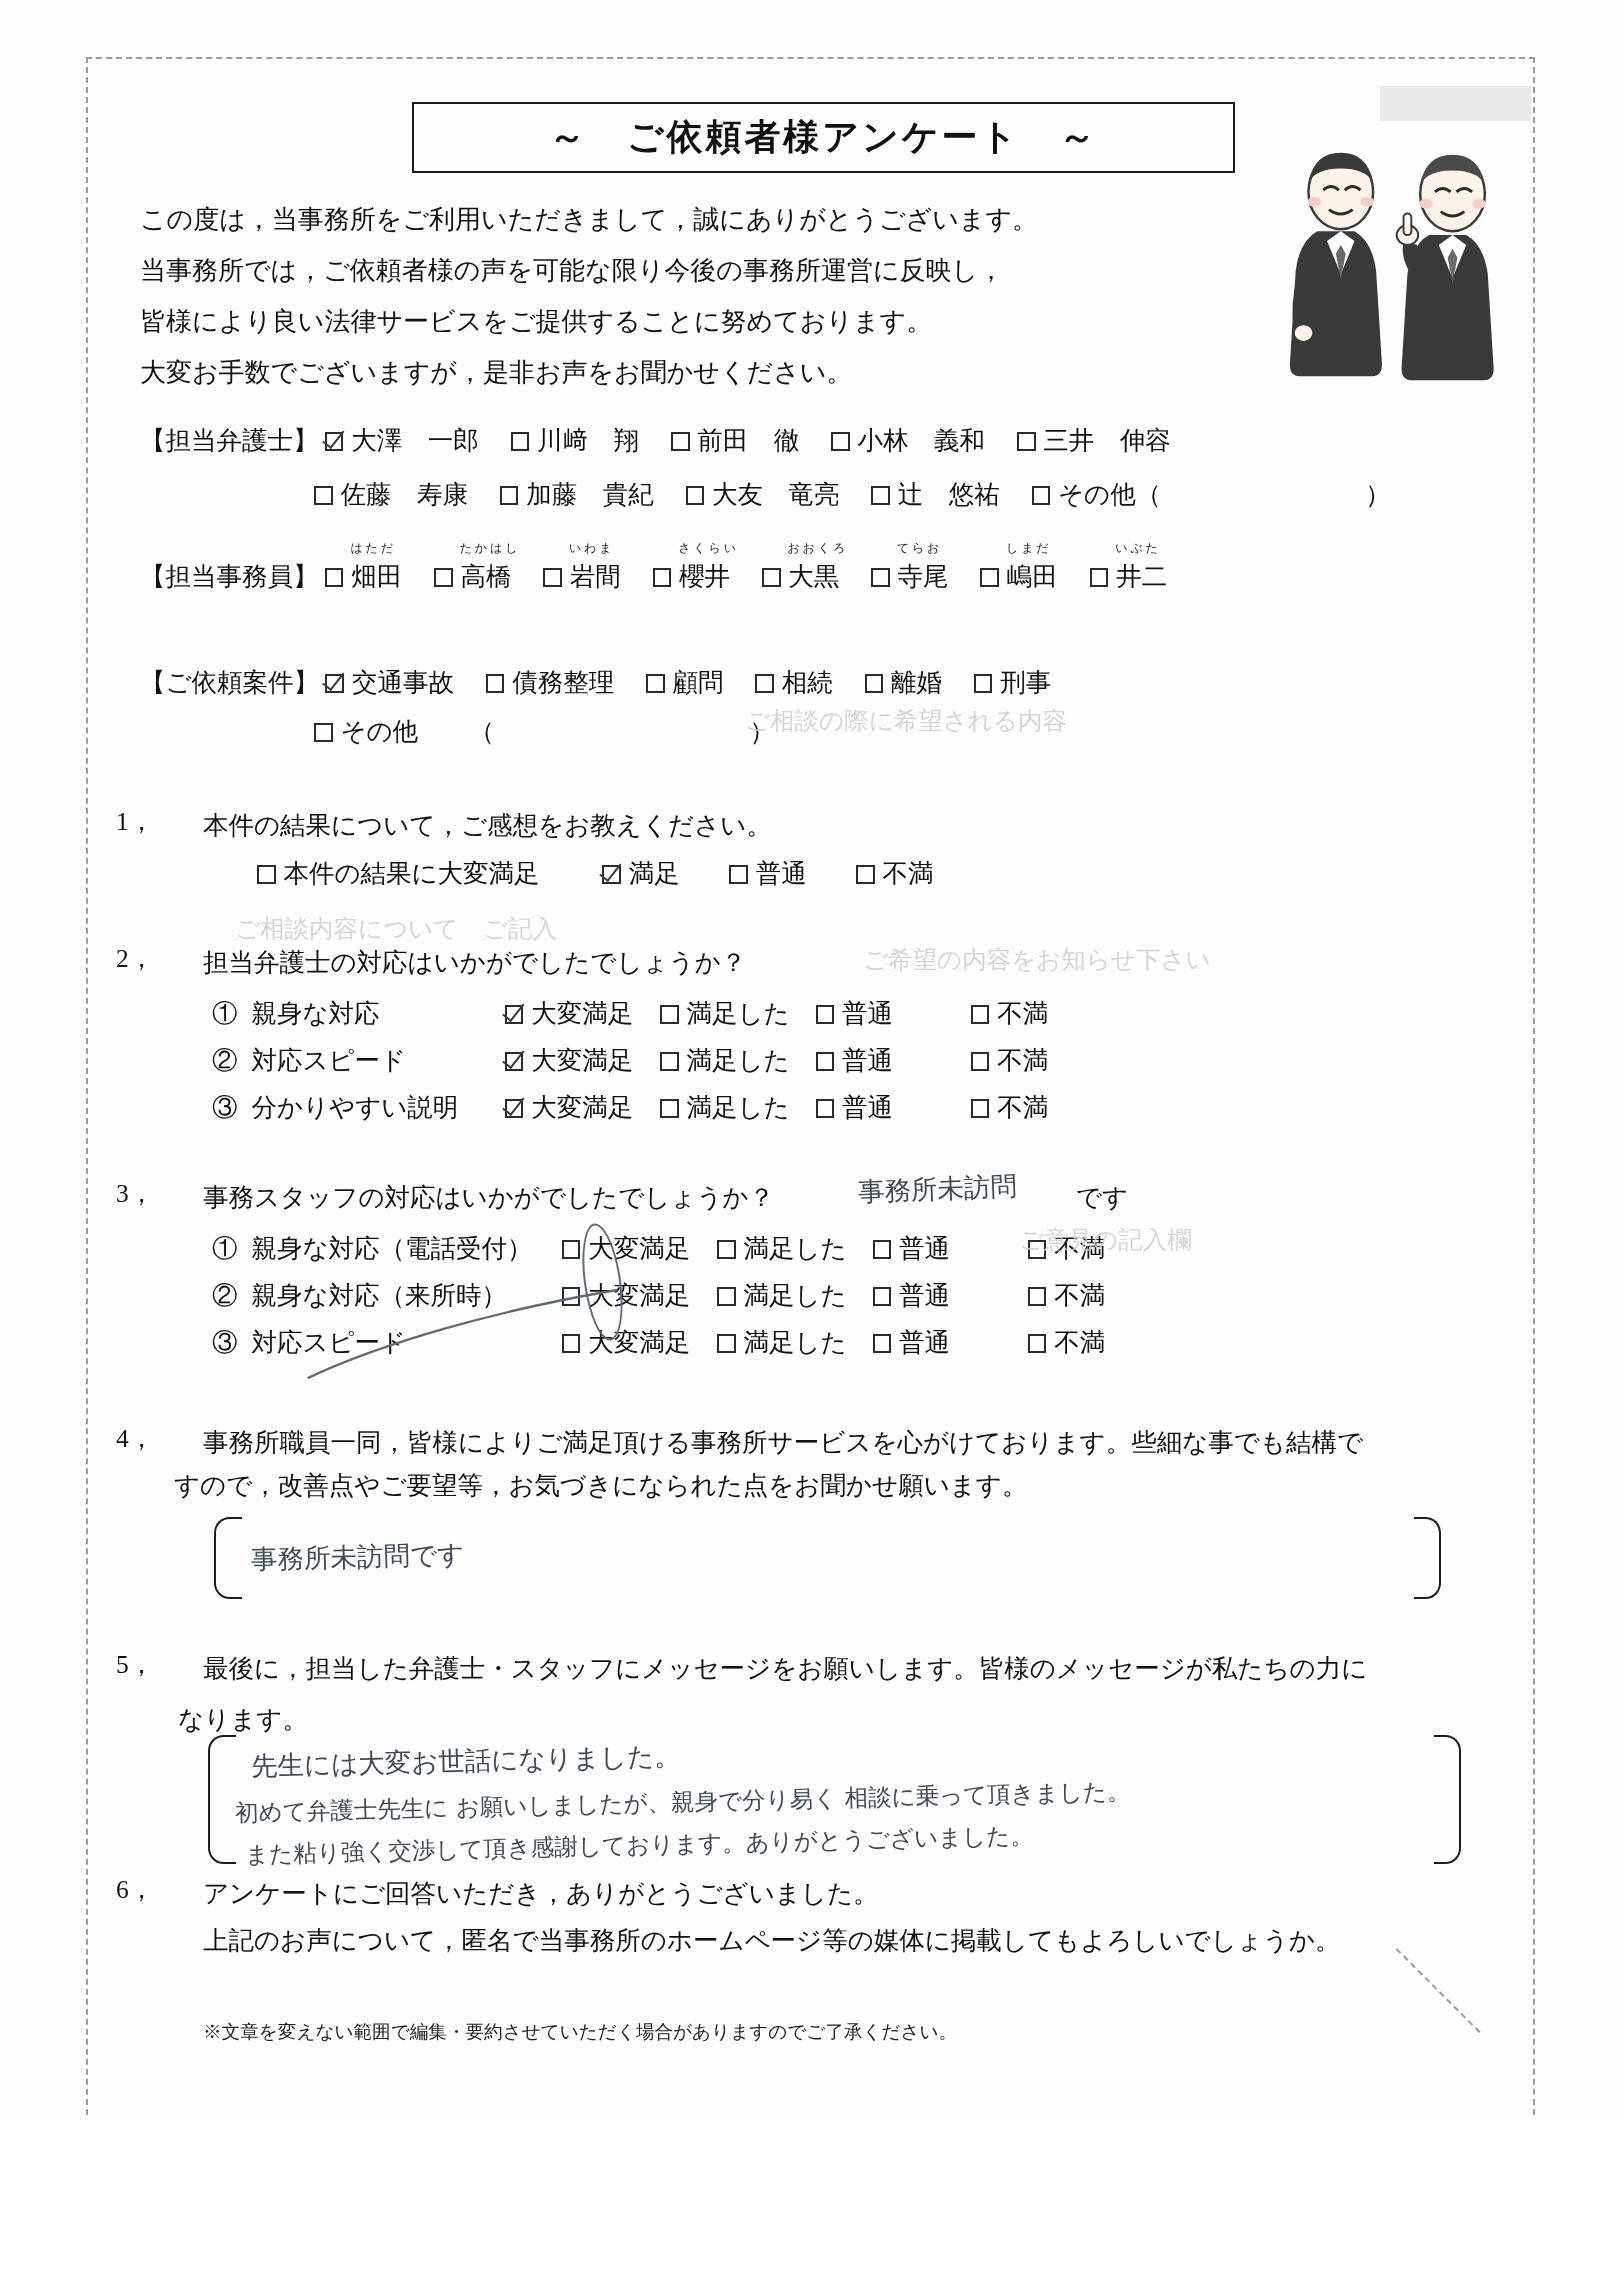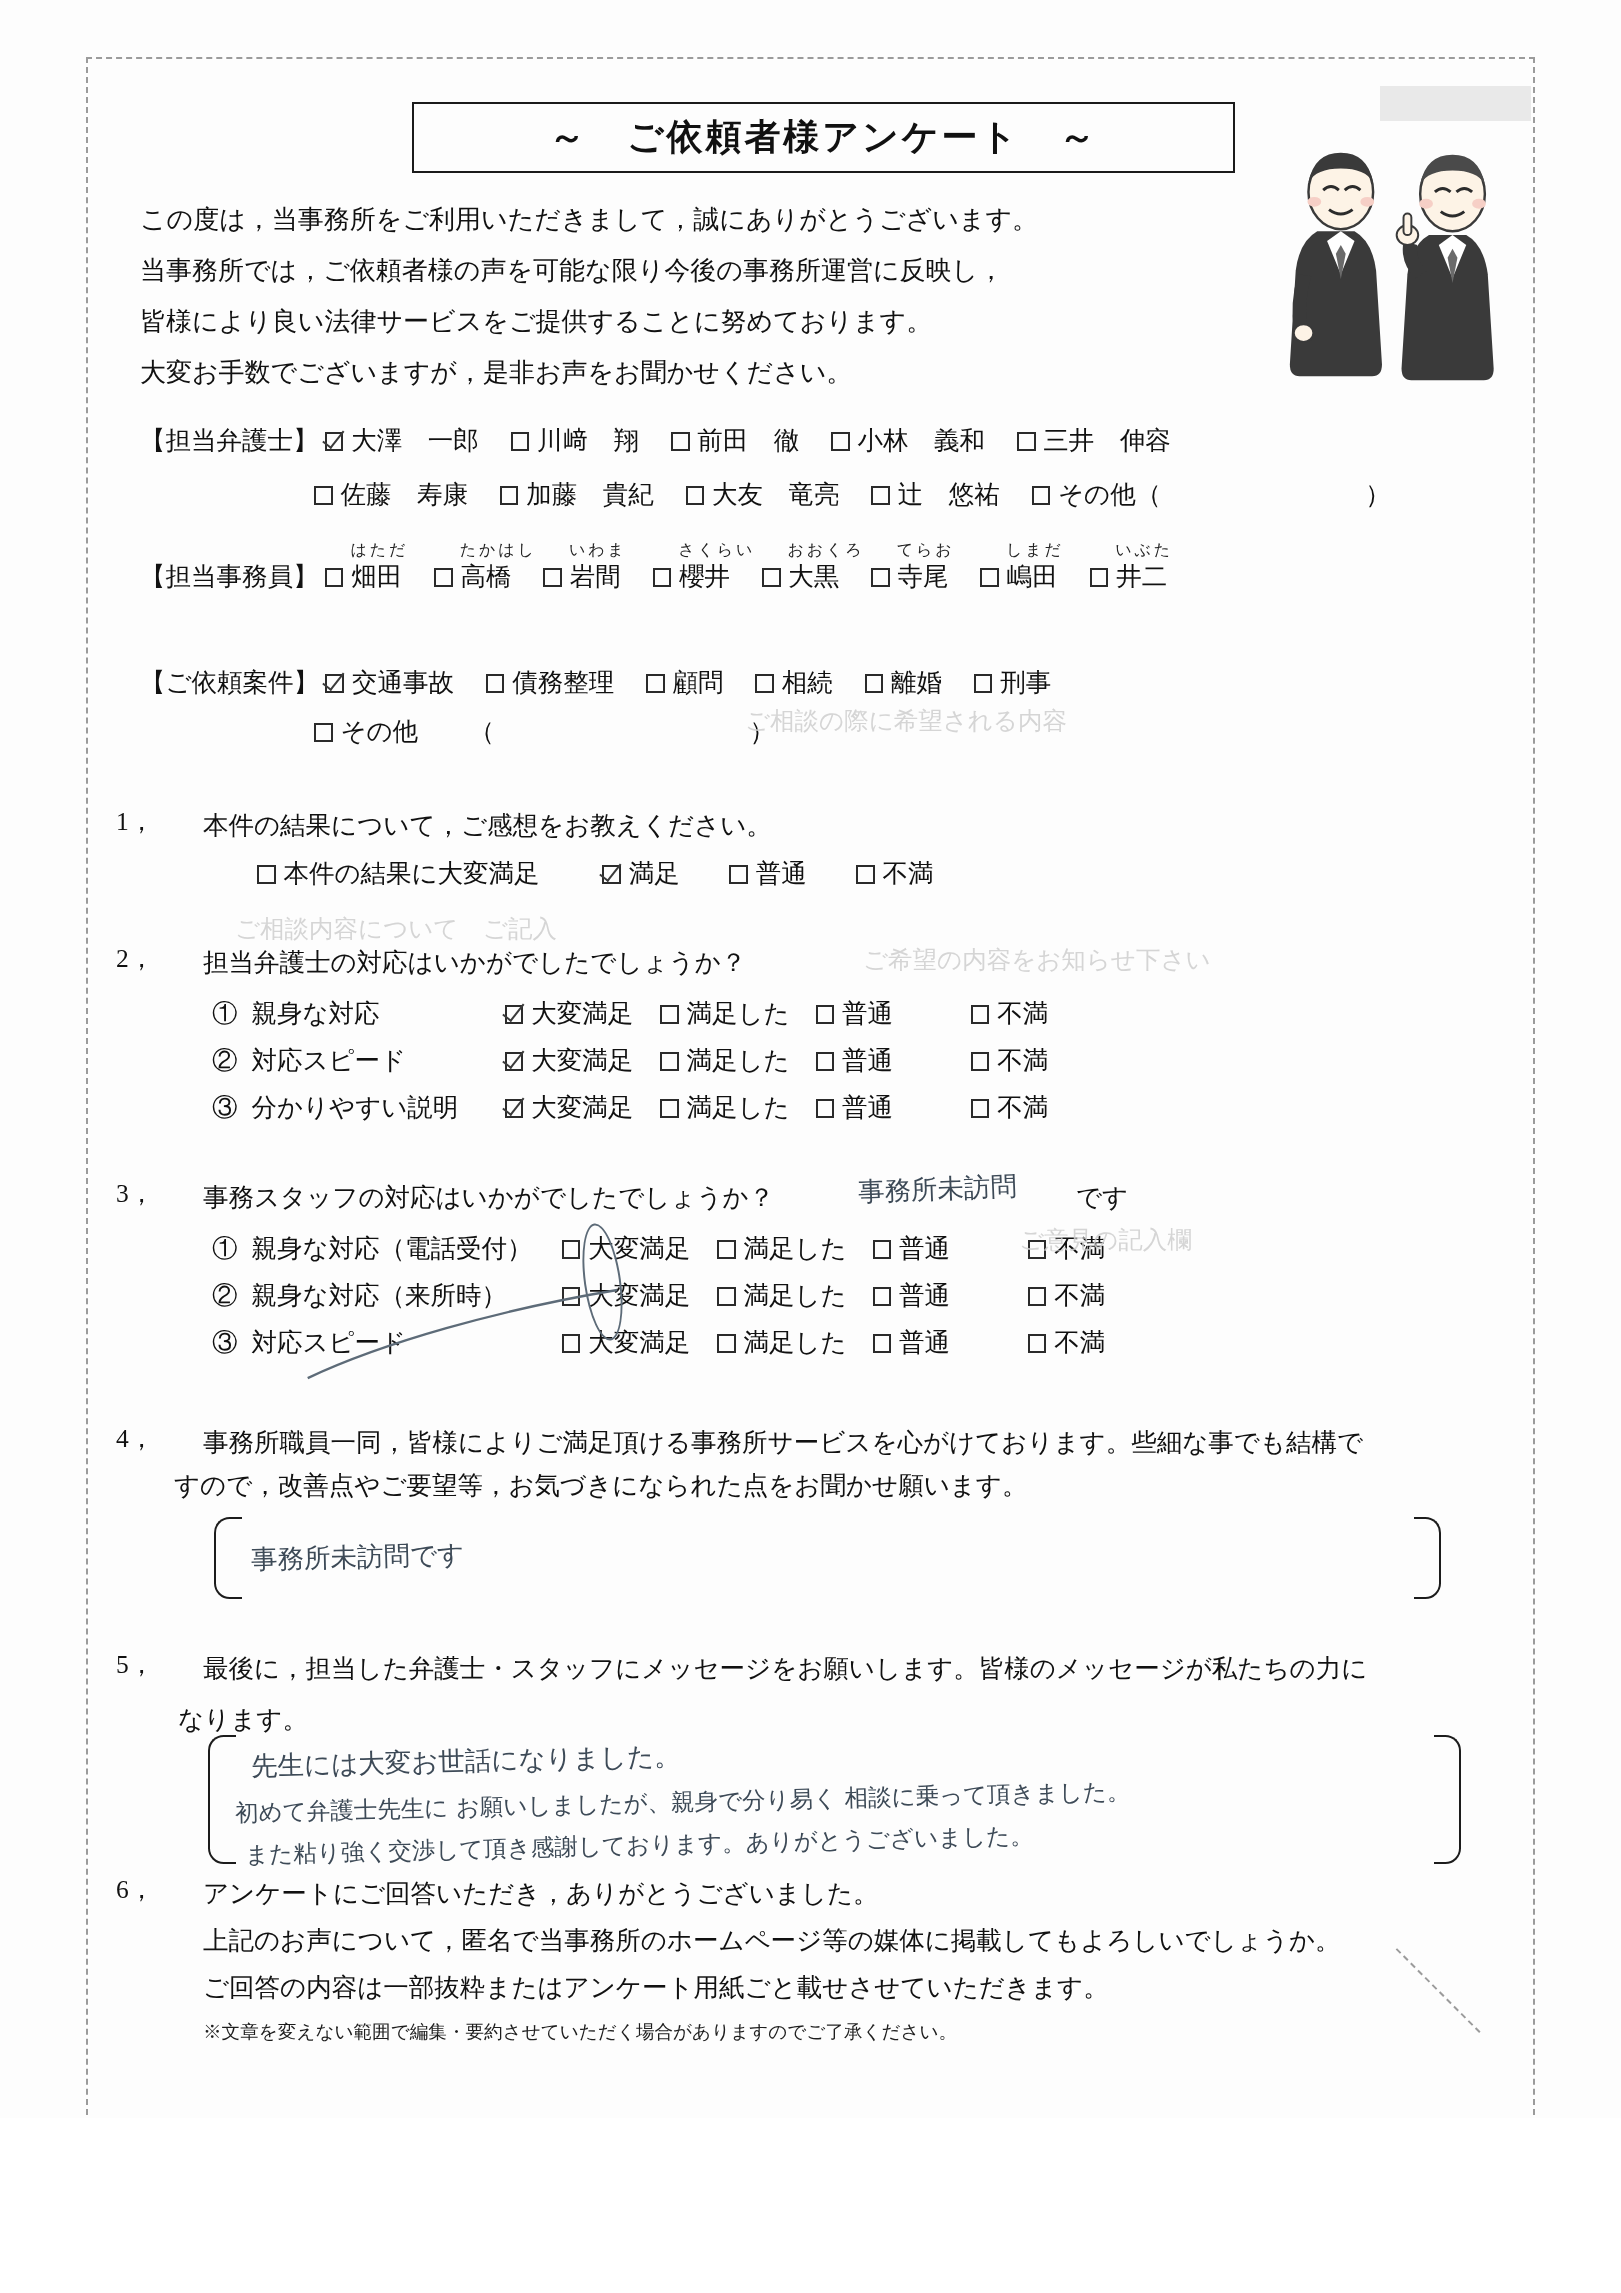--- a/index.html
+++ b/index.html
@@ -117,21 +117,21 @@
     margin-right: 25.5px;
   }
   .ruby-wrap {
     display: inline-block;
     position: relative;
   }
   .ruby {
     position: absolute;
     left: 25.5px;
     top: -18.6px;
-    font-size: 16px;
+    font-size: 12px;
     letter-spacing: 2.9px;
     white-space: nowrap;
     color: #222;
   }
   .qnum {
     position: absolute;
     font-size: 25.5px;
   }
   .qtext {
     position: absolute;
@@ -415,21 +415,20 @@
     <span class="bracket-left"></span>
     <span class="bracket-right"></span>
   </div>
   <div class="hand tilt2" style="left:251px; top:1743px;">先生には大変お世話になりました。</div>
   <div class="hand tilt2 small" style="left:235px; top:1786px;">初めて弁護士先生に お願いしましたが、親身で分り易く 相談に乗って頂きました。</div>
   <div class="hand tilt2 small" style="left:245px; top:1829px;">また粘り強く交渉して頂き感謝しております。ありがとうございました。</div>
 
   <div class="qnum" style="left:116px; top:1872px;">6，</div>
   <div class="qtext" style="left:203px; top:1872px;">アンケートにご回答いただき，ありがとうございました。</div>
   <div class="qtext" style="left:203px; top:1919px;">上記のお声について，匿名で当事務所のホームページ等の媒体に掲載してもよろしいでしょうか。</div>
-  <div class="qtext" style="left:203px; top:1966px;">ご回答の内容は一部抜粋またはアンケート用紙ごと載せさせていただきます。</div>
   <div class="footnote" style="left:203px; top:2019px;">※文章を変えない範囲で編集・要約させていただく場合がありますのでご了承ください。</div>
 
   <div class="row" style="left:208px; top:2121px;">
     <span class="opt"><span class="cb checked"></span><span>匿名なら掲載してもよい</span></span>
     <span class="opt" style="margin-left:25.5px;"><span class="cb"></span><span>掲載は控えて欲しい</span></span>
   </div>
 
   <div class="clover" style="left:982px; top:2099px;">
     <svg width="94" height="94" viewBox="0 0 96 96" xmlns="http://www.w3.org/2000/svg">
       <g fill="#2b2b2b">

